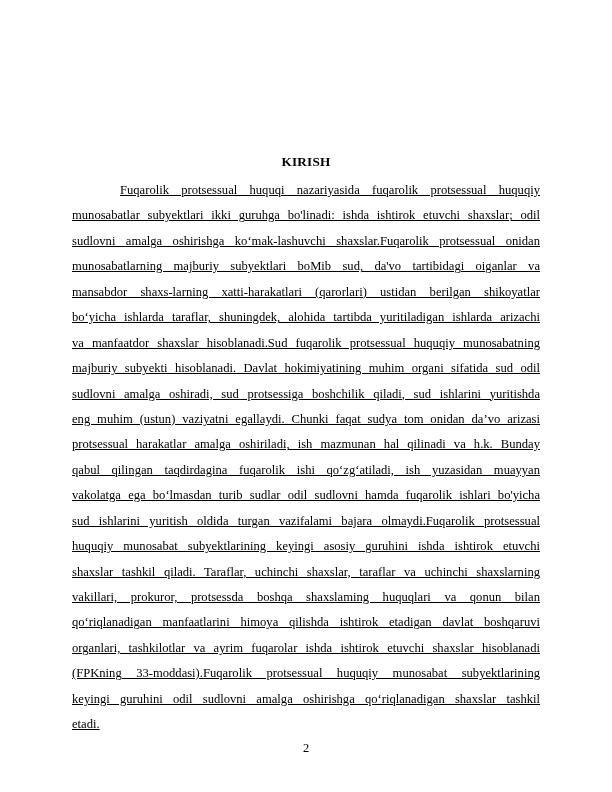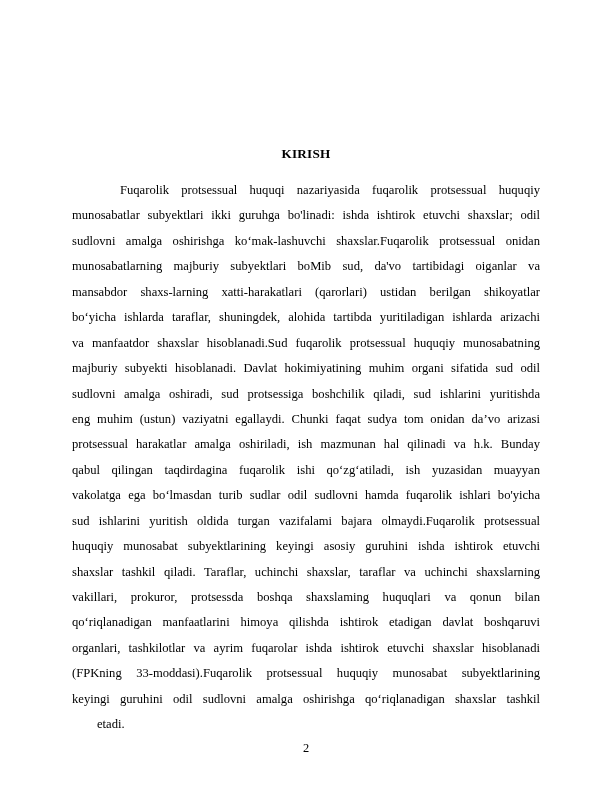--- a/index.html
+++ b/index.html
@@ -21,55 +21,55 @@
     position: absolute;
     inset: 0;
     width: 612px;
     height: 792px;
     background: #ffffff;
   }
   
   .doc-heading {
     position: absolute;
     left: 72px;
-    top: 146px;
+    top: 154px;
     width: 468px;
     text-align: center;
     font-size: 13.2px;
     font-weight: bold;
     letter-spacing: 0.2px;
     line-height: 16px;
   }
   
   .body-block {
     position: absolute;
     left: 72px;
     top: 178px;
     width: 468px;
+    text-decoration: underline;
   }
   
   .line {
     display: block;
     width: 468px;
     height: 25.45px;
     line-height: 25.45px;
     font-size: 12.6px;
     white-space: nowrap;
     overflow: visible;
   }
   .line.justified {
     text-align: justify;
     text-align-last: justify;
     white-space: normal;
   }
   .line.flush {
     text-align: left;
     text-align-last: left;
     white-space: normal;
-    margin-left: 25px;
   }
   .line.indented {
     text-indent: 48px;
   }
   
   .page-number {
     position: absolute;
     left: 0;
     top: 740px;
     width: 612px;

